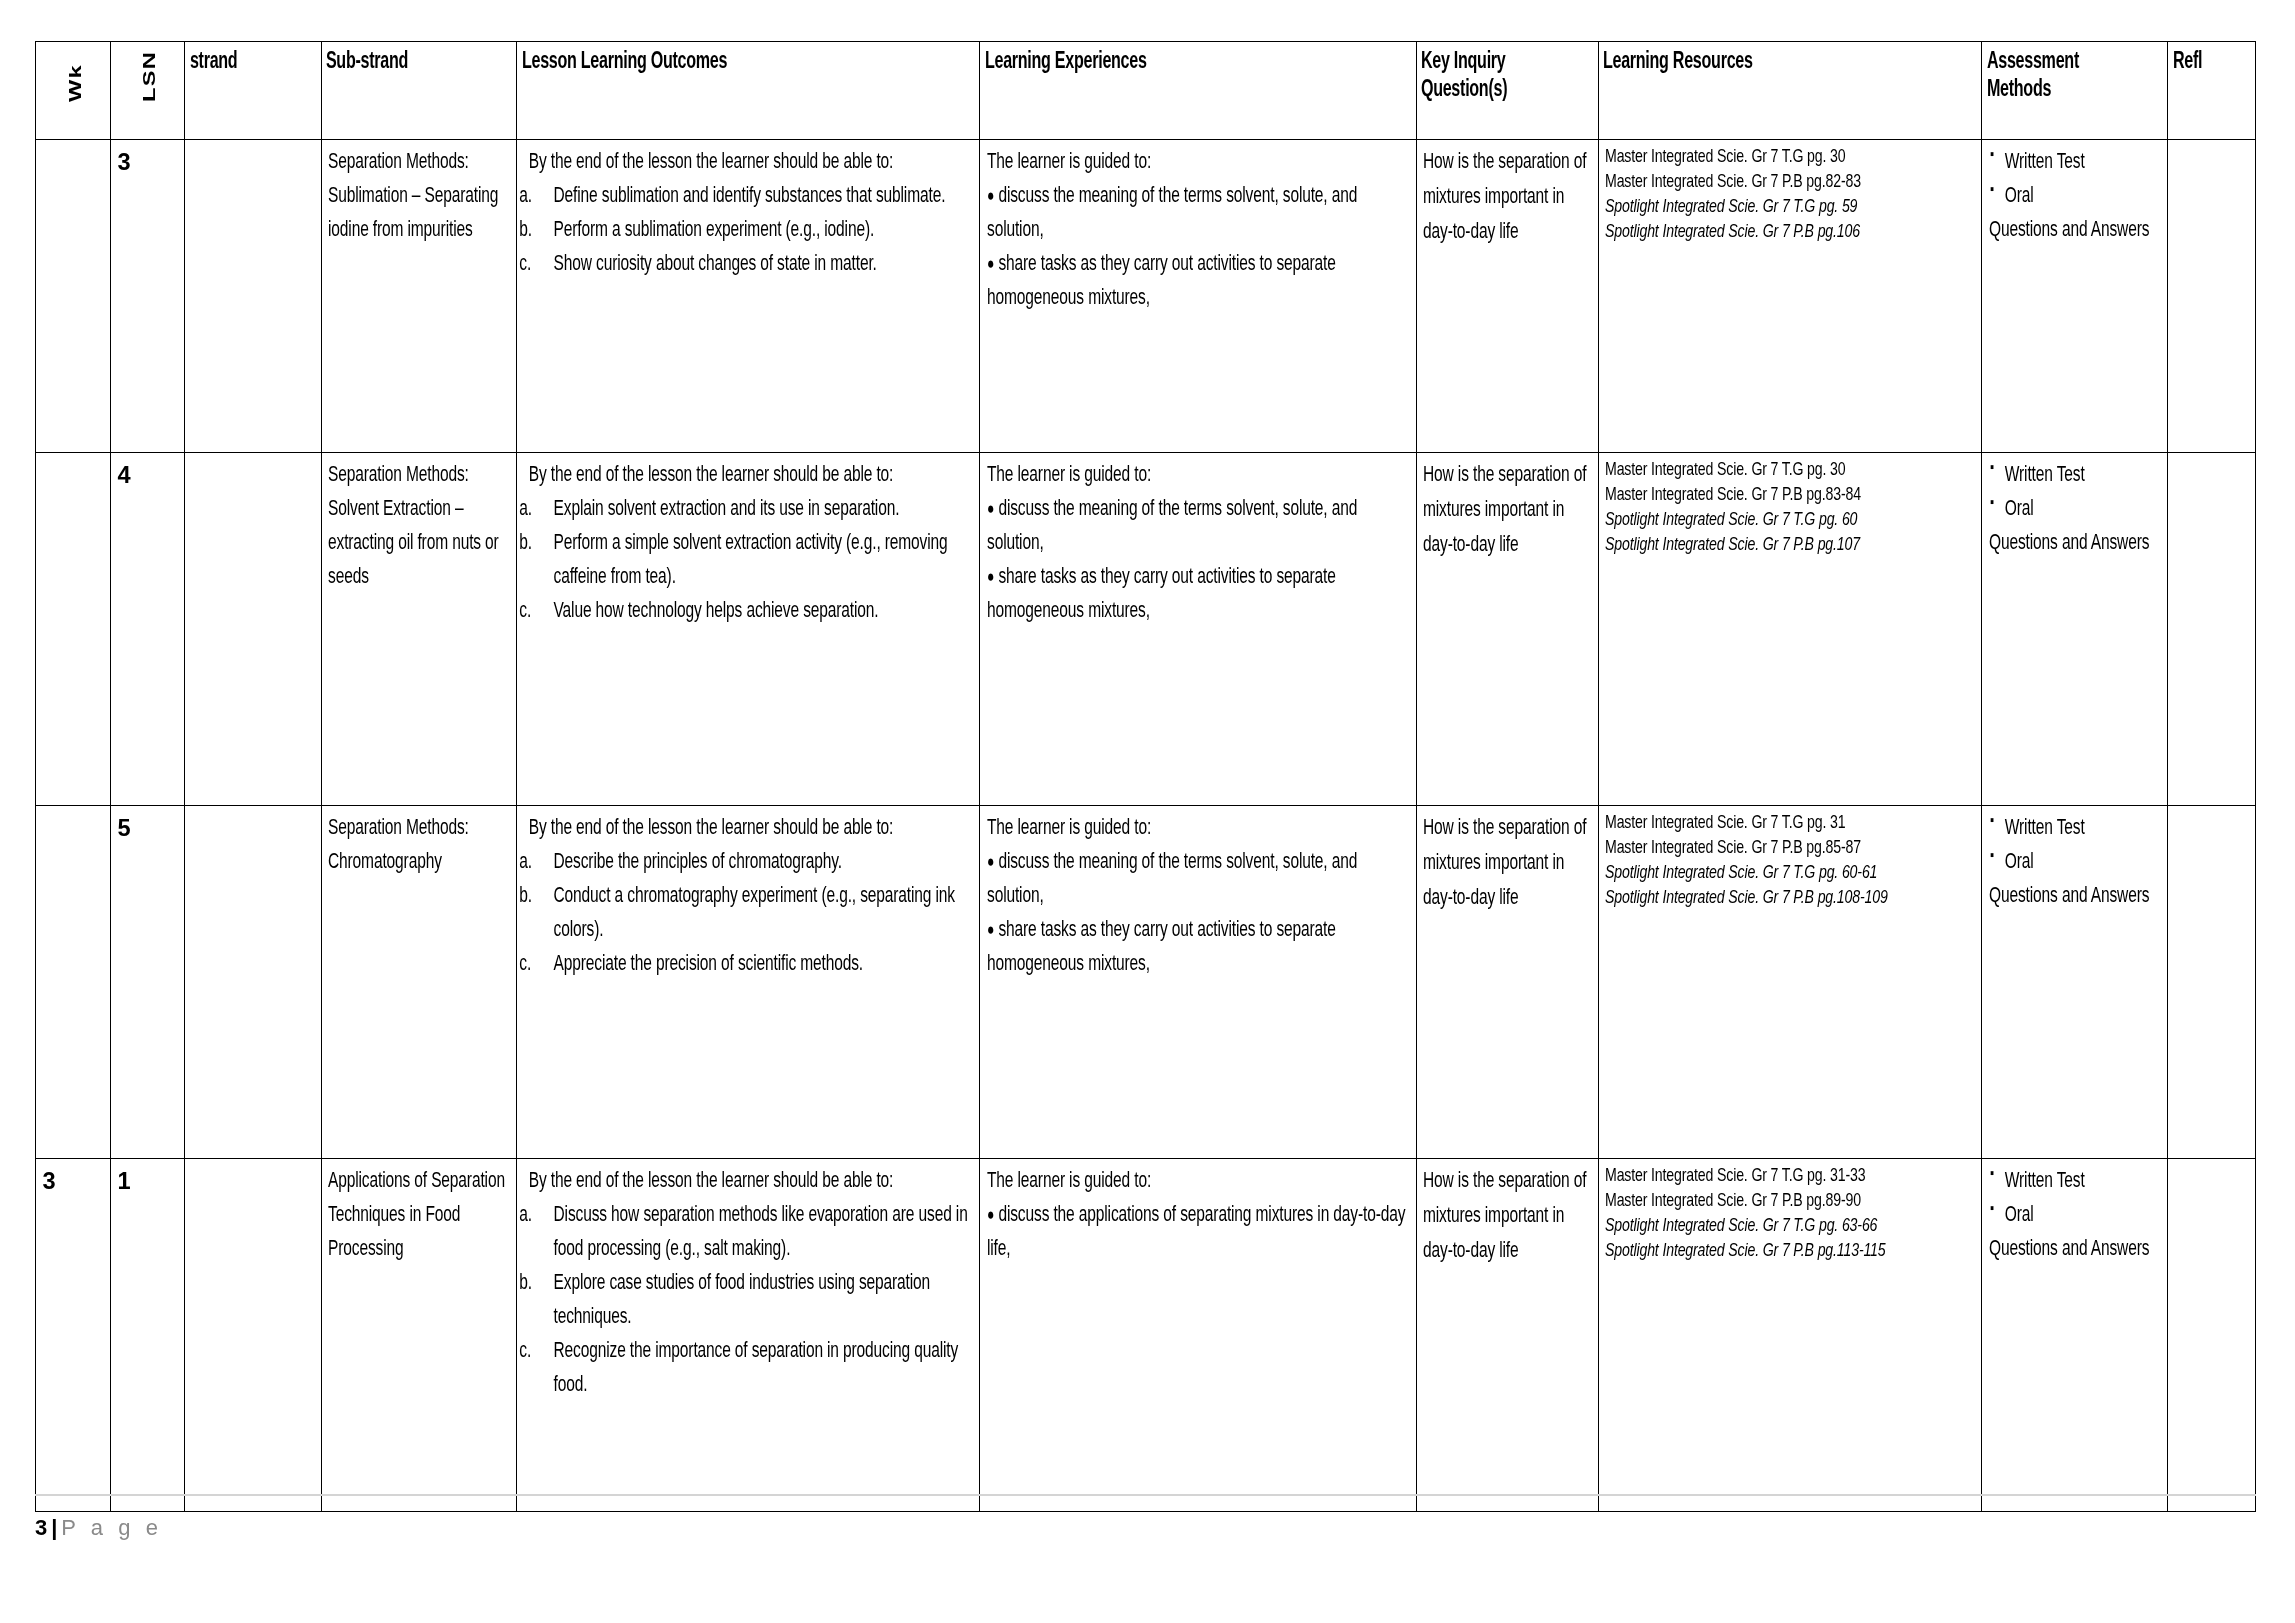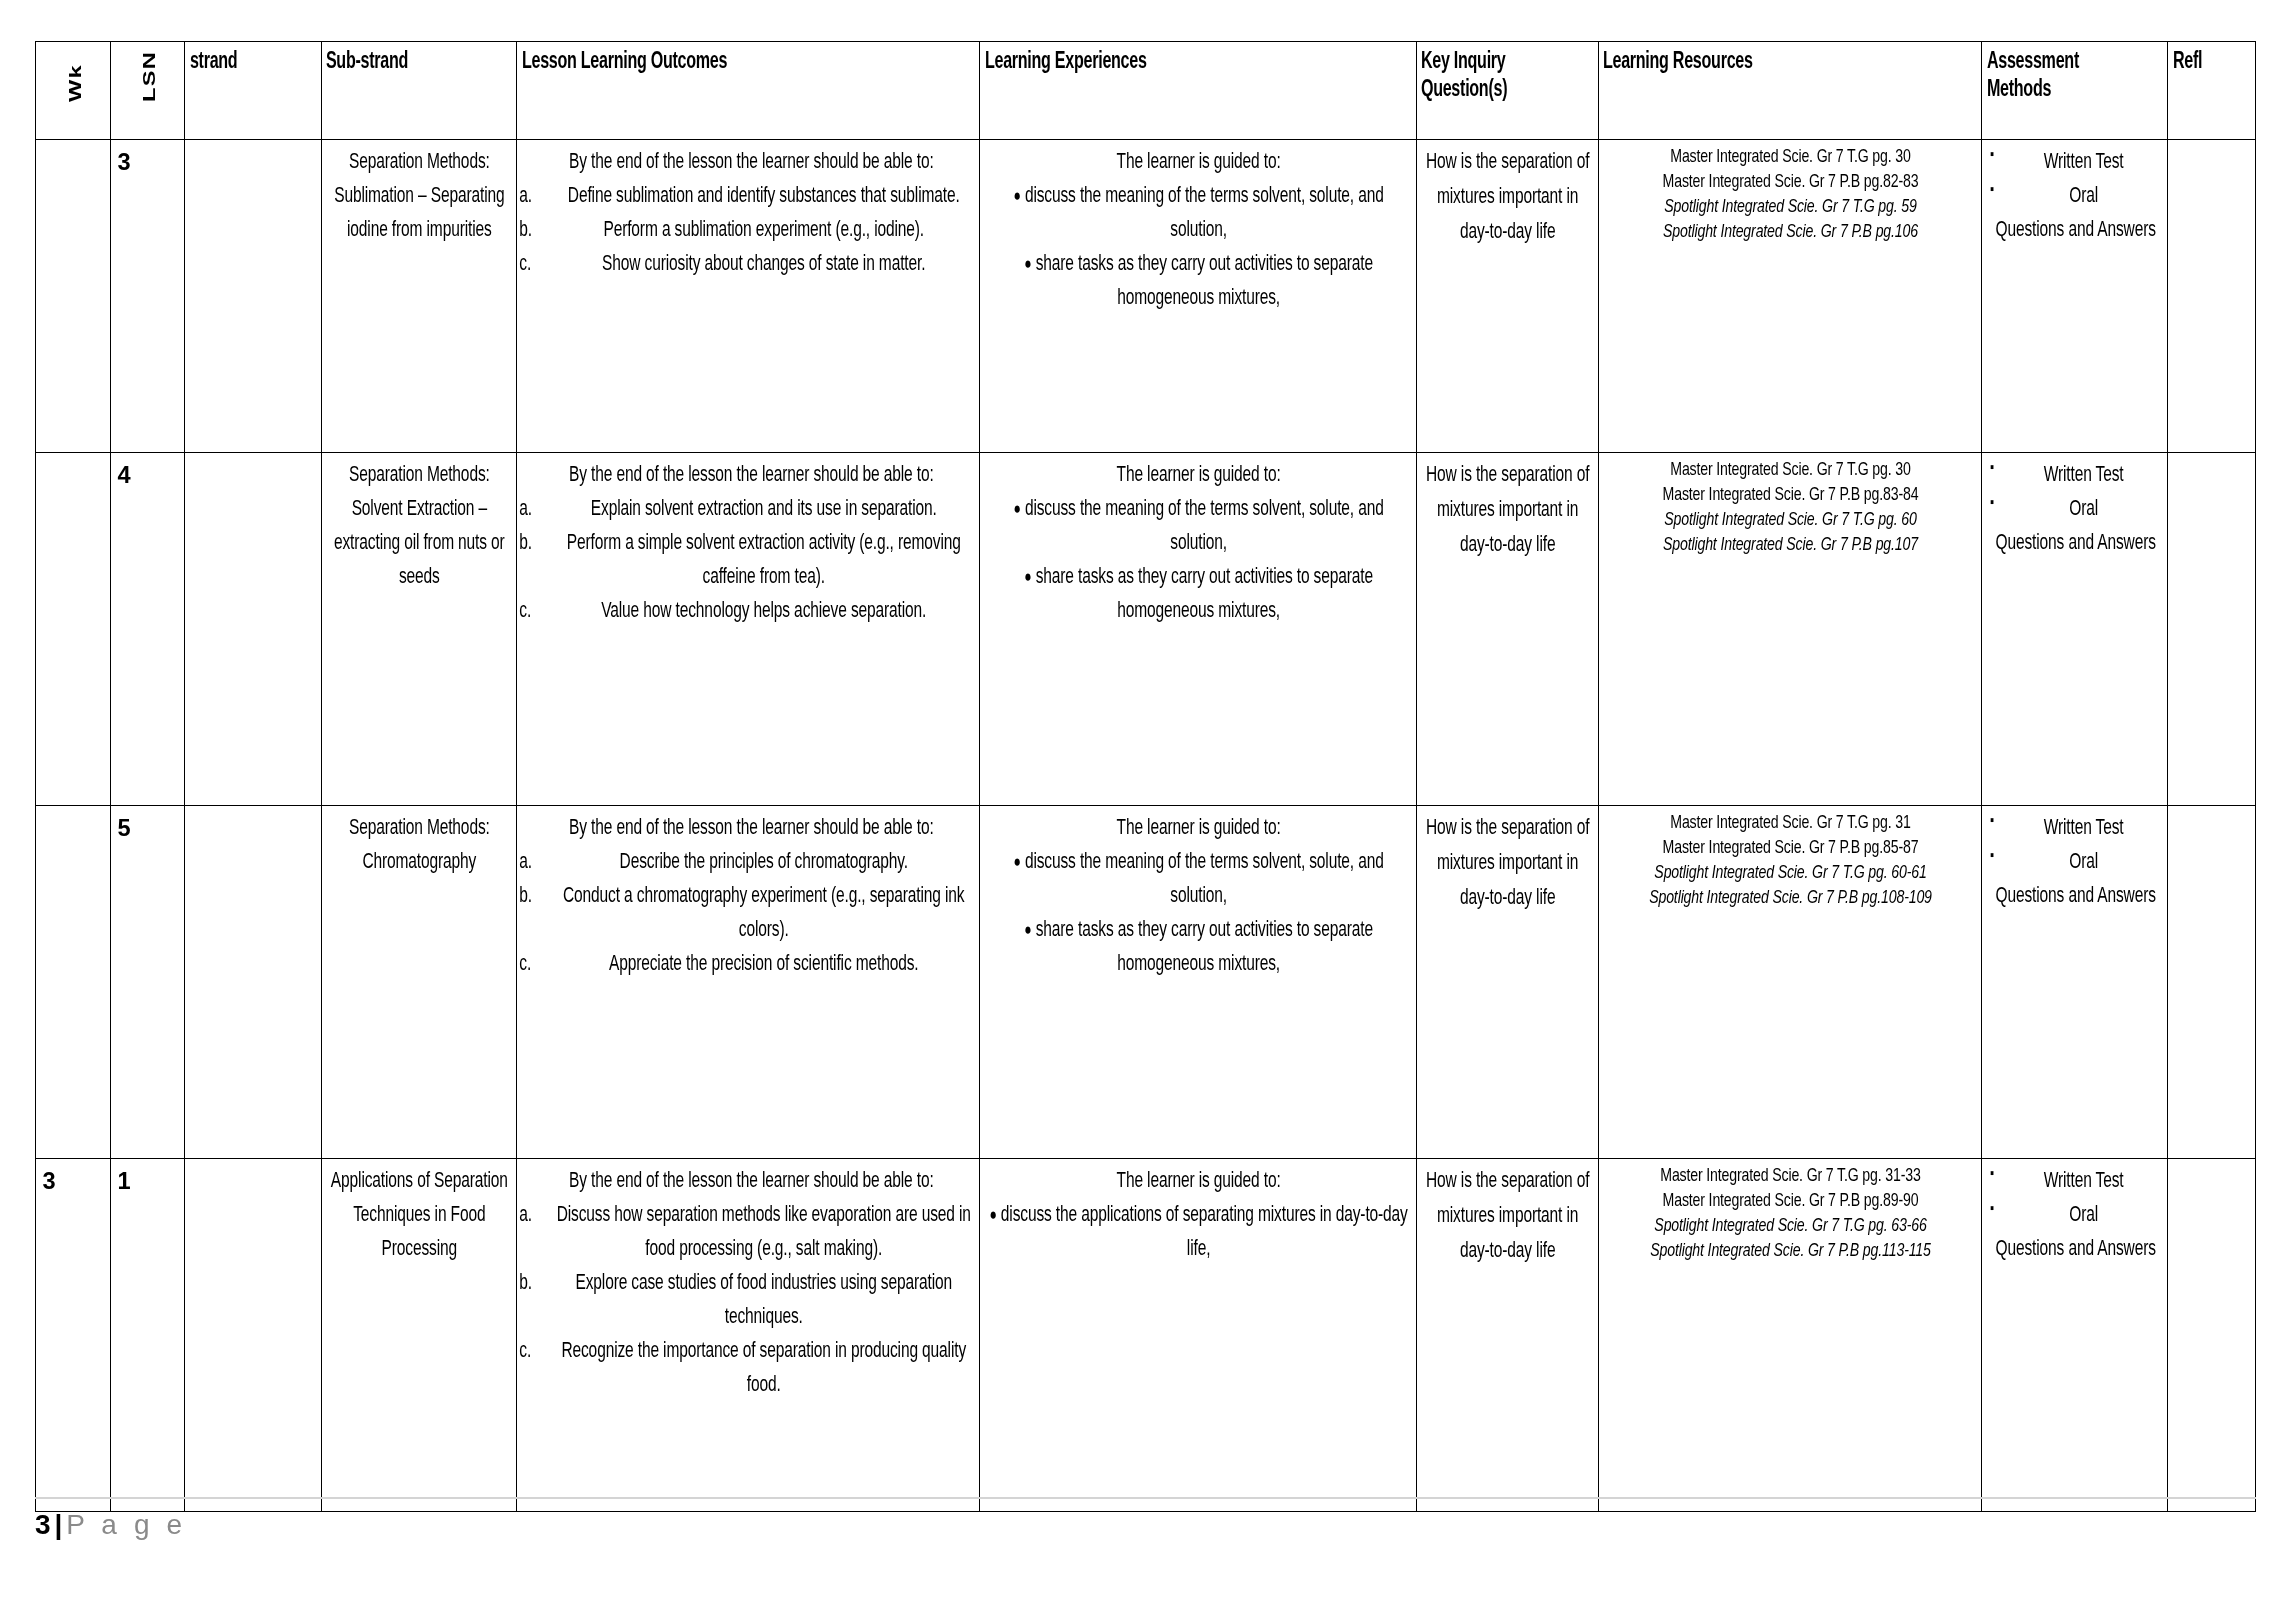--- a/index.html
+++ b/index.html
@@ -78,21 +78,20 @@
     position:absolute;
     left:56%;
     bottom:7.9px;
   }
 
   
   tbody td{
     font-size:21.6px;
     line-height:1.58;
     letter-spacing:-0.2px;
-    text-align:center;
   }
   .nar{
     display:block;
     transform:scaleX(0.72);
     transform-origin:left top;
     width:138.8%;
   }
   .num{
     font-weight:bold;
     font-size:23.6px;
@@ -149,22 +148,22 @@
   
   td.kiqcell{line-height:1.62;}
 
   
   .footer{
     position:absolute;
     left:35px;
     right:39px;
     bottom:82px;
     border-top:2px solid #d4d4d4;
-    padding-top:10px;
-    font-size:28px;
+    padding-top:19px;
+    font-size:22px;
   }
   .footer .pn{font-weight:bold;color:#000;}
   .footer .bar{font-weight:bold;color:#000;padding:0 3.9px;}
   .footer .pg{color:#8a8a8a;letter-spacing:4.6px;}
 </style>
 </head>
 <body>
 
 <div class="page">
 

